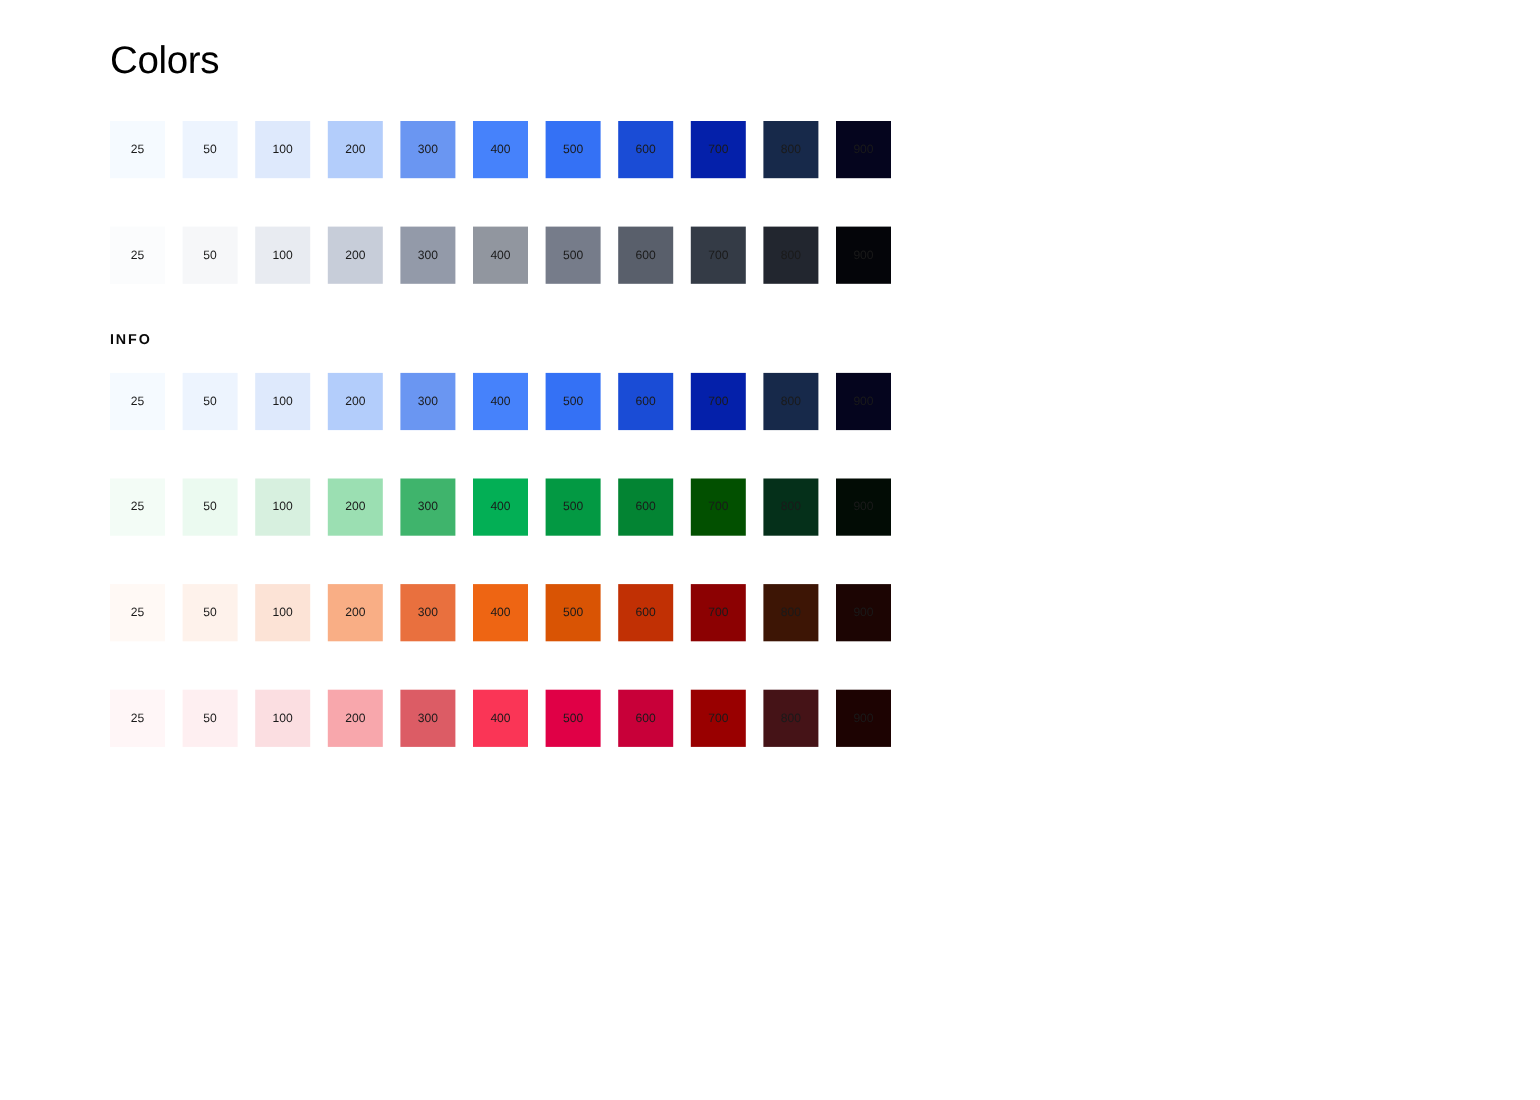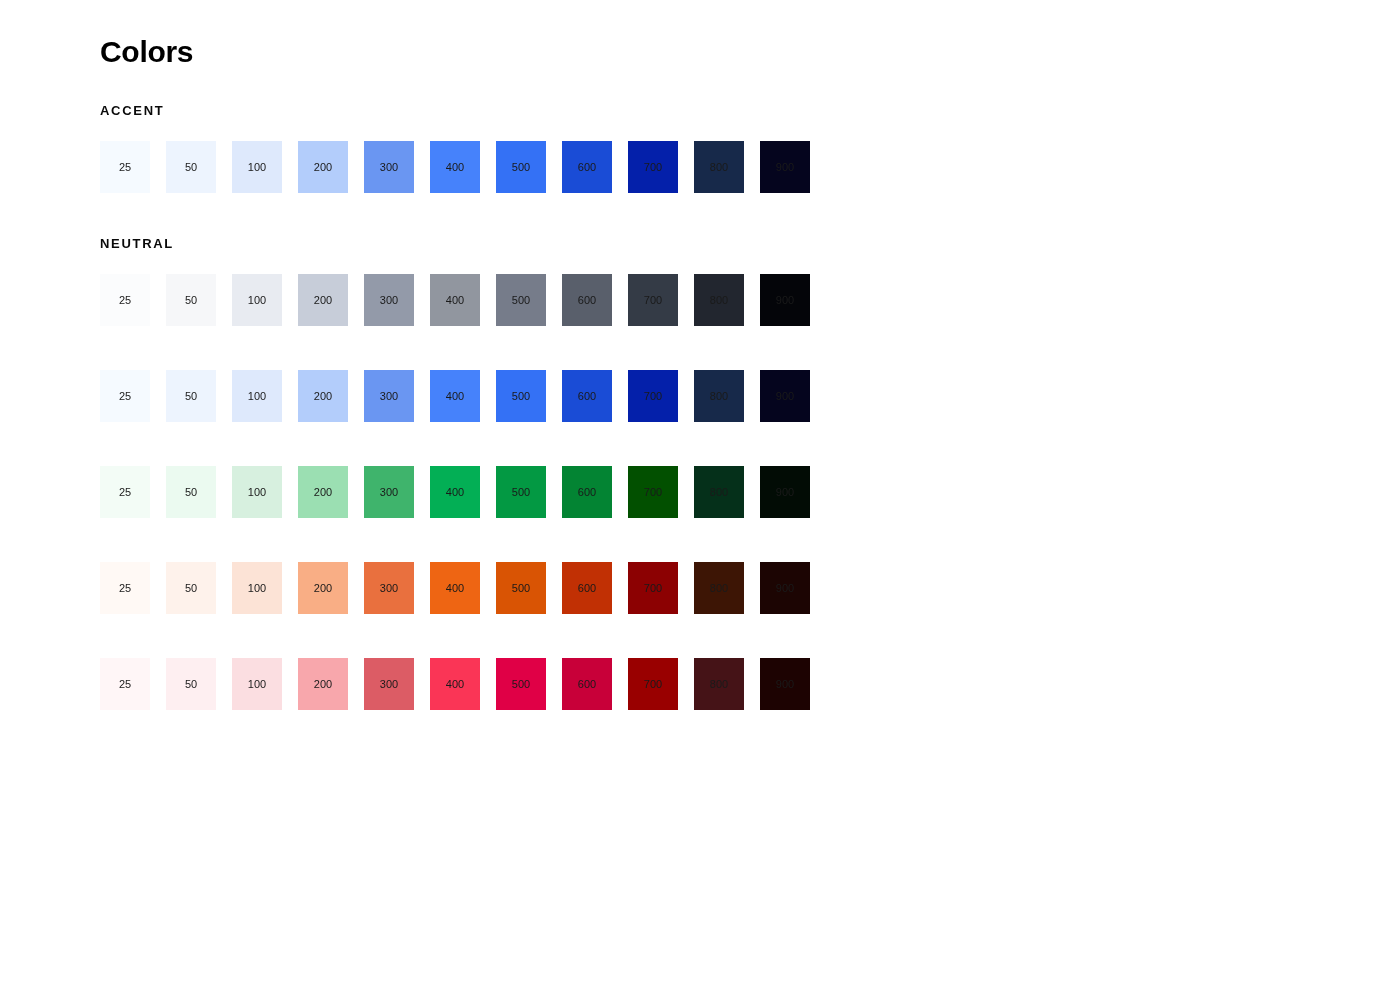--- a/index.html
+++ b/index.html
@@ -12,22 +12,22 @@
     font-family: "Liberation Sans", sans-serif;
     -webkit-font-smoothing: antialiased;
   }
   .page {
     width: 1400px;
     height: 1000px;
     padding: 34px 0 0 100px;
     background: #ffffff;
   }
   .page-title {
-    font-size: 30px;
-    font-weight: bold;
+    font-size: 35px;
+    font-weight: normal;
     color: #000000;
     letter-spacing: -0.3px;
     margin: 0 0 34px 0;
     line-height: 1.2;
   }
   .group { margin-bottom: 0; }
   .group-label {
     font-size: 13px;
     font-weight: bold;
     color: #0a0a0a;
@@ -59,21 +59,20 @@
 </style>
 </head>
 <body>
 
 <div class="page">
 
   <h1 class="page-title">Colors</h1>
 
   <div id="groups-container">
       <div class="group">
-        <div class="group-label">ACCENT</div>
         <div class="swatch-row">
           <div class="swatch" style="background-color: rgb(245, 250, 255);">
             <span class="swatch-label">25</span>
           </div>
           <div class="swatch" style="background-color: rgb(237, 244, 254);">
             <span class="swatch-label">50</span>
           </div>
           <div class="swatch" style="background-color: rgb(222, 233, 252);">
             <span class="swatch-label">100</span>
           </div>
@@ -97,21 +96,20 @@
           </div>
           <div class="swatch" style="background-color: rgb(23, 41, 74);">
             <span class="swatch-label">800</span>
           </div>
           <div class="swatch" style="background-color: rgb(5, 5, 30);">
             <span class="swatch-label">900</span>
           </div>
         </div>
       </div>
       <div class="group">
-        <div class="group-label">NEUTRAL</div>
         <div class="swatch-row">
           <div class="swatch" style="background-color: rgb(251, 252, 253);">
             <span class="swatch-label">25</span>
           </div>
           <div class="swatch" style="background-color: rgb(246, 247, 249);">
             <span class="swatch-label">50</span>
           </div>
           <div class="swatch" style="background-color: rgb(232, 235, 241);">
             <span class="swatch-label">100</span>
           </div>
@@ -135,20 +133,21 @@
           </div>
           <div class="swatch" style="background-color: rgb(34, 38, 47);">
             <span class="swatch-label">800</span>
           </div>
           <div class="swatch" style="background-color: rgb(4, 5, 9);">
             <span class="swatch-label">900</span>
           </div>
         </div>
       </div>
       <div class="group">
+        <div class="group-label">INFO</div>
         <div class="swatch-row">
           <div class="swatch" style="background-color: rgb(245, 250, 255);">
             <span class="swatch-label">25</span>
           </div>
           <div class="swatch" style="background-color: rgb(237, 244, 254);">
             <span class="swatch-label">50</span>
           </div>
           <div class="swatch" style="background-color: rgb(222, 233, 252);">
             <span class="swatch-label">100</span>
           </div>

